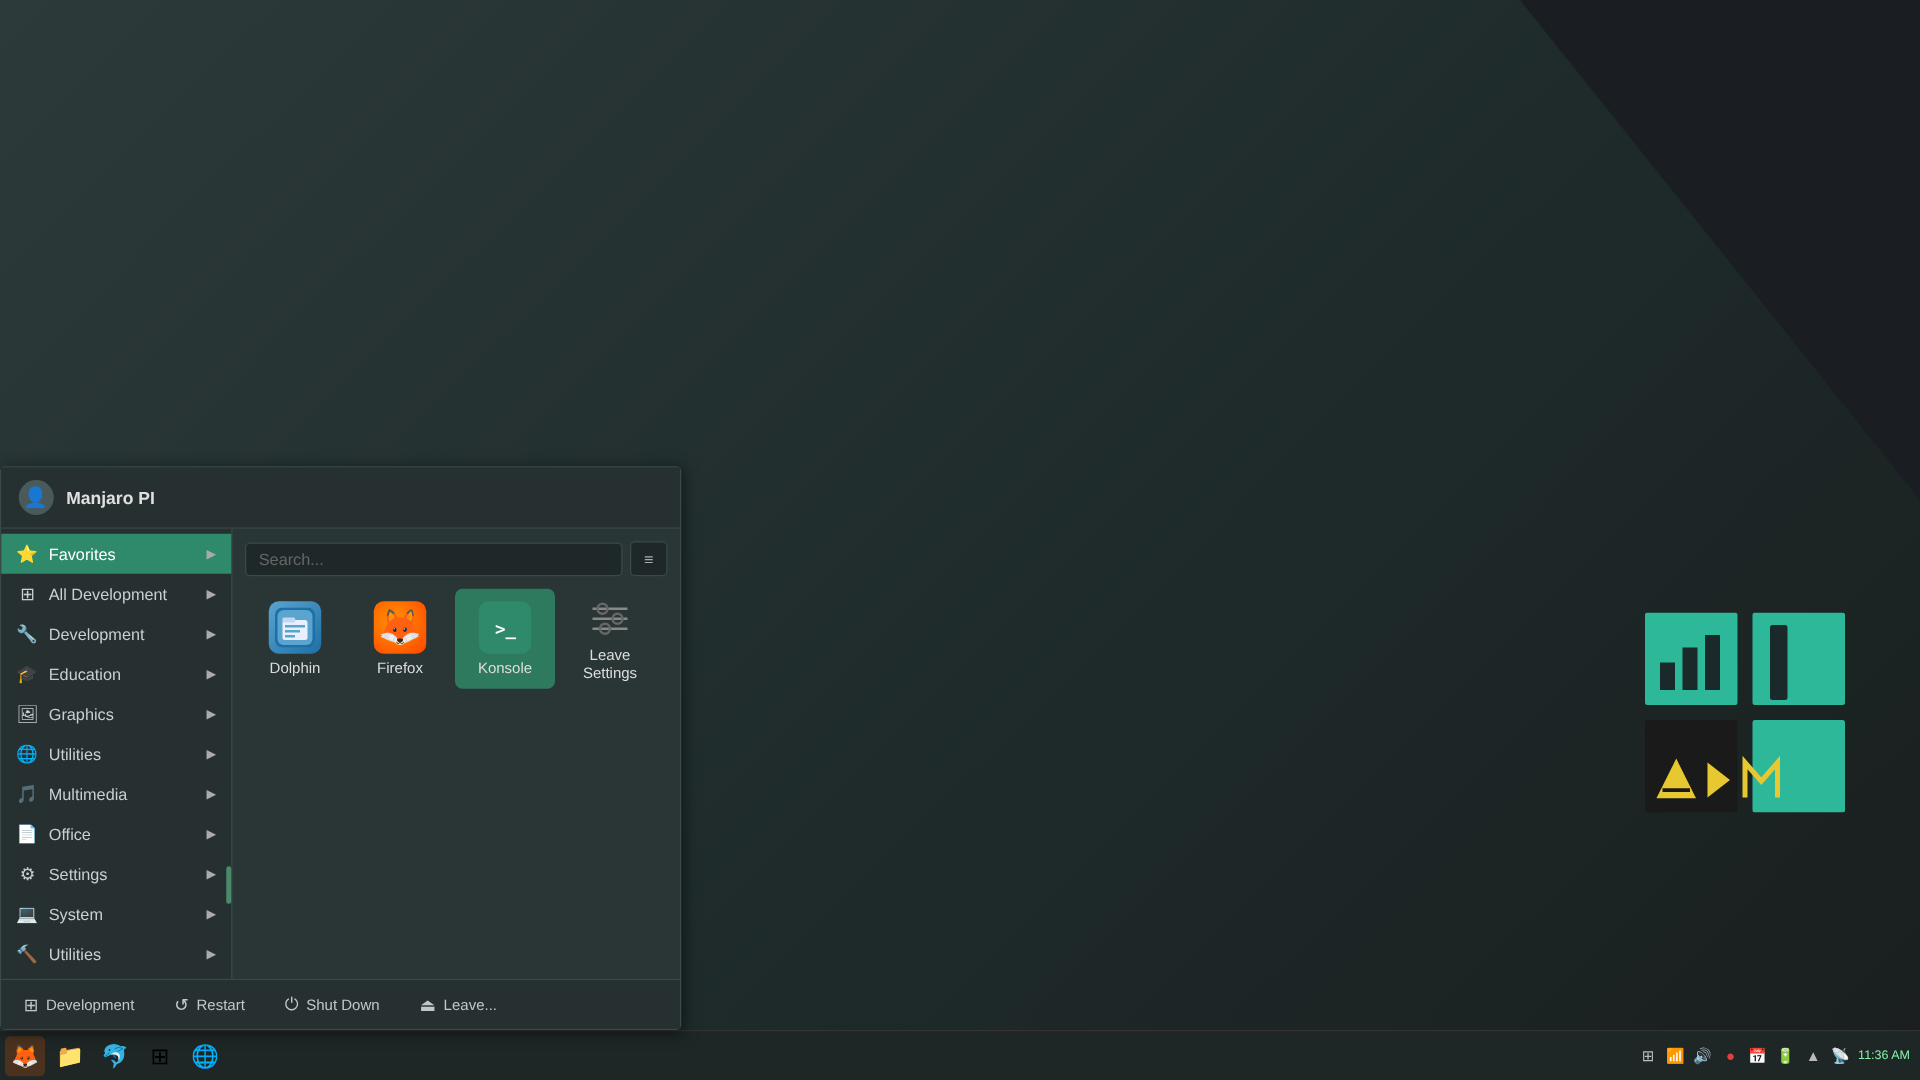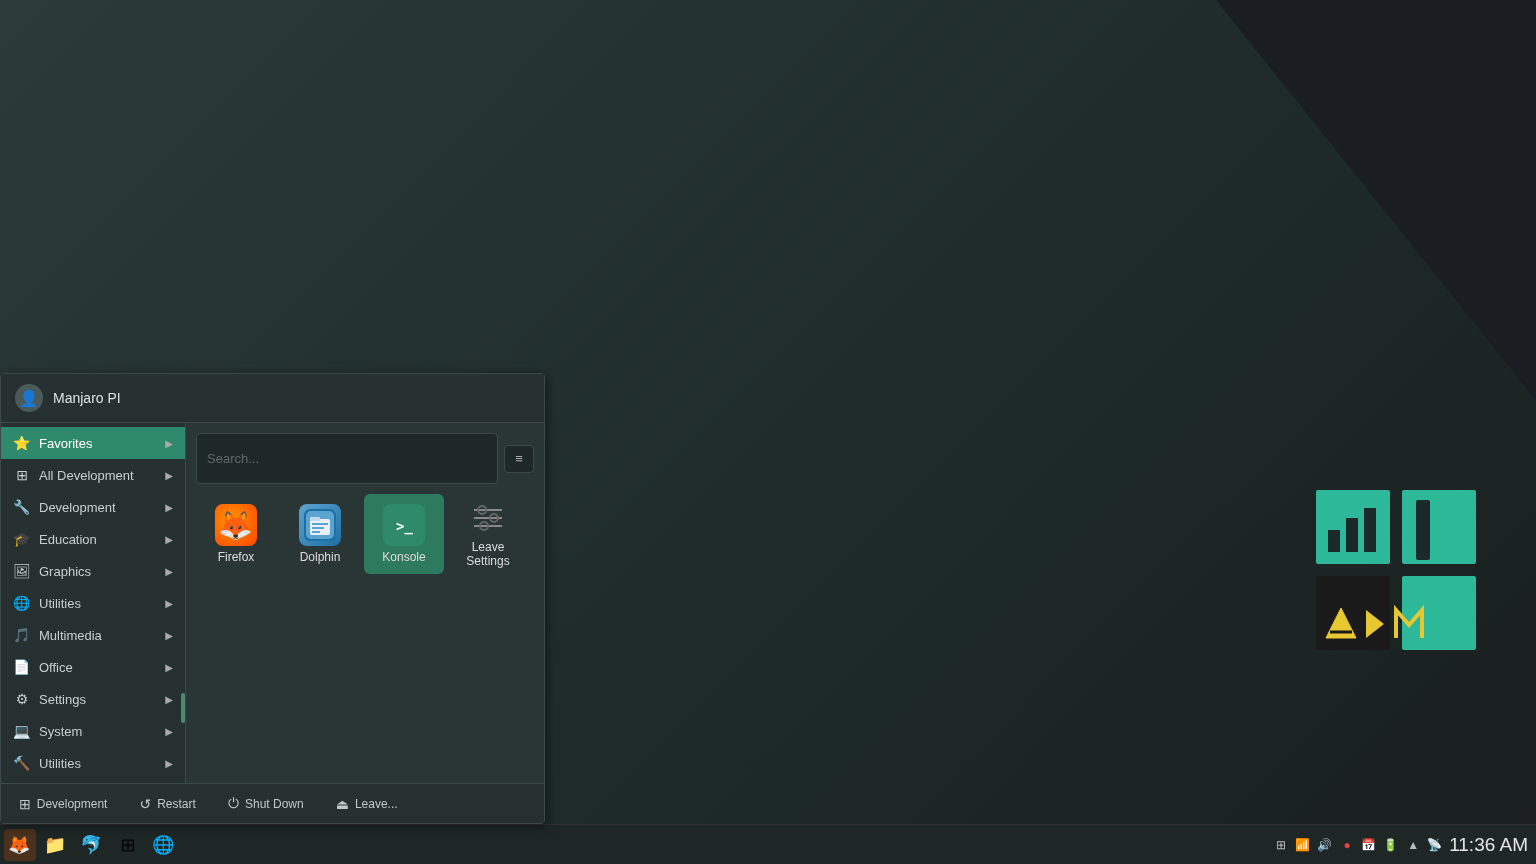--- a/index.html
+++ b/index.html
@@ -78,22 +78,22 @@
       margin-left: auto;
       display: flex;
       align-items: center;
       gap: 6px;
       padding-right: 8px;
       color: #ccc;
       font-size: 12px;
     }
 
     .taskbar-right .time {
-      font-size: 19px;
-      color: #e5e5e5;
+      font-size: 10px;
+      color: #86efac;
       font-weight: 500;
     }
 
     .tray-icon {
       width: 16px;
       height: 16px;
       display: inline-flex;
       align-items: center;
       justify-content: center;
       font-size: 12px;
@@ -134,21 +134,21 @@
       align-items: center;
       justify-content: center;
       margin-right: 10px;
       color: #aaa;
       font-size: 16px;
     }
 
     .menu-header .username {
       color: #e0e0e0;
       font-size: 14px;
-      font-weight: 400;
+      font-weight: 700;
     }
 
     
     .menu-body {
       display: flex;
       flex: 1;
     }
 
     
     .menu-sidebar {
@@ -205,21 +205,21 @@
       display: flex;
       align-items: center;
       margin-bottom: 10px;
     }
 
     .search-input {
       flex: 1;
       background: #1e2828;
       border: 1px solid #3a4a4a;
       border-radius: 4px;
-      padding: 17px 10px;
+      padding: 5px 10px;
       color: #ccc;
       font-size: 13px;
       outline: none;
     }
 
     .search-input::placeholder { color: #666; }
 
     .search-filter-btn {
       width: 30px;
       height: 28px;
@@ -467,38 +467,38 @@
         <div class="search-bar">
           <input class="search-input" type="text" placeholder="Search..." style="">
           <div class="search-filter-btn">
             <span>≡</span>
           </div>
         </div>
 
         <div class="app-grid">
 
           <div class="app-item">
-            <div class="app-icon firefox-icon"></div>
-            <span class="app-label">Firefox</span>
-          </div>
-
-          <div class="app-item">
             <div class="app-icon dolphin-icon">
               <svg width="32" height="32" viewBox="0 0 32 32">
                 <rect width="32" height="32" fill="#1e6fa5" rx="6"></rect>
                 <rect x="2" y="2" width="28" height="28" fill="#5ba4cf" rx="5"></rect>
 
                 <rect x="6" y="10" width="20" height="16" fill="#e8f0fe" rx="2"></rect>
                 <rect x="6" y="8" width="10" height="4" fill="#c0d8f0" rx="1"></rect>
                 <rect x="8" y="14" width="16" height="2" fill="#5ba4cf"></rect>
                 <rect x="8" y="18" width="12" height="2" fill="#5ba4cf"></rect>
                 <rect x="8" y="22" width="8" height="2" fill="#5ba4cf"></rect>
               </svg>
             </div>
             <span class="app-label">Dolphin</span>
+          </div>
+
+          <div class="app-item">
+            <div class="app-icon firefox-icon"></div>
+            <span class="app-label">Firefox</span>
           </div>
 
           <div class="app-item highlighted">
             <div class="app-icon konsole-icon">
               <svg width="32" height="32" viewBox="0 0 32 32">
                 <rect width="32" height="32" fill="#2e8a6a" rx="6"></rect>
                 <text x="8" y="22" fill="white" font-size="14" font-family="monospace" font-weight="bold">&gt;_</text>
               </svg>
             </div>
             <span class="app-label">Konsole</span>

